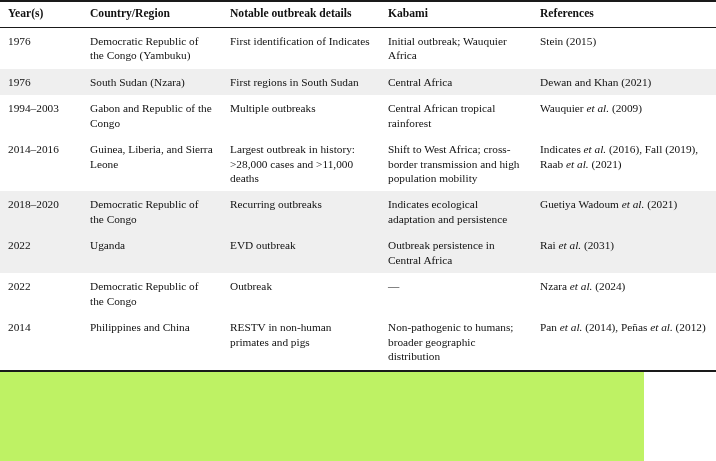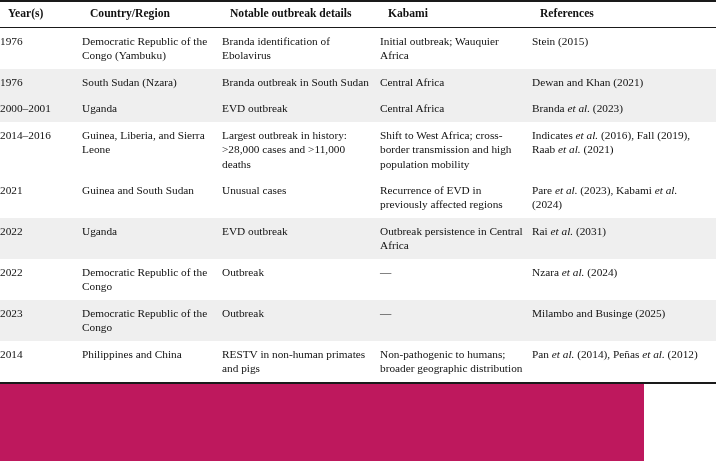--- a/index.html
+++ b/index.html
@@ -11,21 +11,21 @@
     width: 716px;
     height: 461px;
     font-family: "Liberation Serif", serif;
     color: #111111;
     overflow: hidden;
   }
   .table-wrap {
     width: 644px;
     height: 461px;
     box-sizing: border-box;
-    background: #be185d;
+    background: #bef264;
     position: relative;
   }
   table.outbreak-table {
     width: 716px;
     border-collapse: collapse;
     table-layout: fixed;
     font-size: 11.3px;
     line-height: 1.28;
   }
   table.outbreak-table thead th {
@@ -33,21 +33,21 @@
     text-align: left;
     vertical-align: bottom;
     padding: 5px 8px 5px 8px;
     border-top: 2.2px solid #1a1a1a;
     border-bottom: 1.1px solid #1a1a1a;
     background: #ffffff;
     font-size: 11.6px;
   }
   table.outbreak-table tbody td {
     vertical-align: top;
-    padding: 6px 8px 6px 0;
+    padding: 6px 8px 6px 8px;
     background: #ffffff;
   }
   table.outbreak-table tbody tr.alt td {
     background: #efefef;
   }
   table.outbreak-table tbody tr:last-child td {
     border-bottom: 2.2px solid #1a1a1a;
   }
   .col-year   { width: 82px; }
   .col-country{ width: 140px; }
@@ -75,73 +75,66 @@
         <th>Country/Region</th>
         <th>Notable outbreak details</th>
         <th>Kabami</th>
         <th>References</th>
       </tr>
     </thead>
     <tbody>
       <tr>
         <td class="cell-year">1976</td>
         <td>Democratic Republic of the Congo (Yambuku)</td>
-        <td>Branda identification of Ebolavirus</td>
+        <td>First identification of Indicates</td>
         <td>Initial outbreak; Wauquier Africa</td>
         <td>Stein (2015)</td>
       </tr>
       <tr class="alt">
         <td class="cell-year">1976</td>
         <td>South Sudan (Nzara)</td>
-        <td>Branda outbreak in South Sudan</td>
+        <td>First regions in South Sudan</td>
         <td>Central Africa</td>
         <td>Dewan and Khan (2021)</td>
       </tr>
-      <tr class="alt">
-        <td class="cell-year">2000–2001</td>
-        <td>Uganda</td>
-        <td>EVD outbreak</td>
-        <td>Central Africa</td>
-        <td><span>Branda </span><span class="ital">et al.</span><span> (2023)</span></td>
+      <tr>
+        <td class="cell-year">1994–2003</td>
+        <td>Gabon and Republic of the Congo</td>
+        <td>Multiple outbreaks</td>
+        <td>Central African tropical rainforest</td>
+        <td><span>Wauquier </span><span class="ital">et al.</span><span> (2009)</span></td>
       </tr>
       <tr>
         <td class="cell-year">2014–2016</td>
         <td>Guinea, Liberia, and Sierra Leone</td>
         <td>Largest outbreak in history: &gt;28,000 cases and &gt;11,000 deaths</td>
         <td>Shift to West Africa; cross-border transmission and high population mobility</td>
         <td><span>Indicates </span><span class="ital">et al.</span><span> (2016), Fall (2019), Raab </span><span class="ital">et al.</span><span> (2021)</span></td>
       </tr>
-      <tr>
-        <td class="cell-year">2021</td>
-        <td>Guinea and South Sudan</td>
-        <td>Unusual cases</td>
-        <td>Recurrence of EVD in previously affected regions</td>
-        <td><span>Pare </span><span class="ital">et al.</span><span> (2023), Kabami </span><span class="ital">et al.</span><span> (2024)</span></td>
+      <tr class="alt">
+        <td class="cell-year">2018–2020</td>
+        <td>Democratic Republic of the Congo</td>
+        <td>Recurring outbreaks</td>
+        <td>Indicates ecological adaptation and persistence</td>
+        <td><span>Guetiya Wadoum </span><span class="ital">et al.</span><span> (2021)</span></td>
       </tr>
       <tr class="alt">
         <td class="cell-year">2022</td>
         <td>Uganda</td>
         <td>EVD outbreak</td>
         <td>Outbreak persistence in Central Africa</td>
         <td><span>Rai </span><span class="ital">et al.</span><span> (2031)</span></td>
       </tr>
       <tr>
         <td class="cell-year">2022</td>
         <td>Democratic Republic of the Congo</td>
         <td>Outbreak</td>
         <td>—</td>
         <td><span>Nzara </span><span class="ital">et al.</span><span> (2024)</span></td>
       </tr>
-      <tr class="alt">
-        <td class="cell-year">2023</td>
-        <td>Democratic Republic of the Congo</td>
-        <td>Outbreak</td>
-        <td>—</td>
-        <td>Milambo and Businge (2025)</td>
-      </tr>
       <tr>
         <td class="cell-year">2014</td>
         <td>Philippines and China</td>
         <td>RESTV in non-human primates and pigs</td>
         <td>Non-pathogenic to humans; broader geographic distribution</td>
         <td><span>Pan </span><span class="ital">et al.</span><span> (2014), Peñas </span><span class="ital">et al.</span><span> (2012)</span></td>
       </tr>
     </tbody>
   </table>
 </div>

